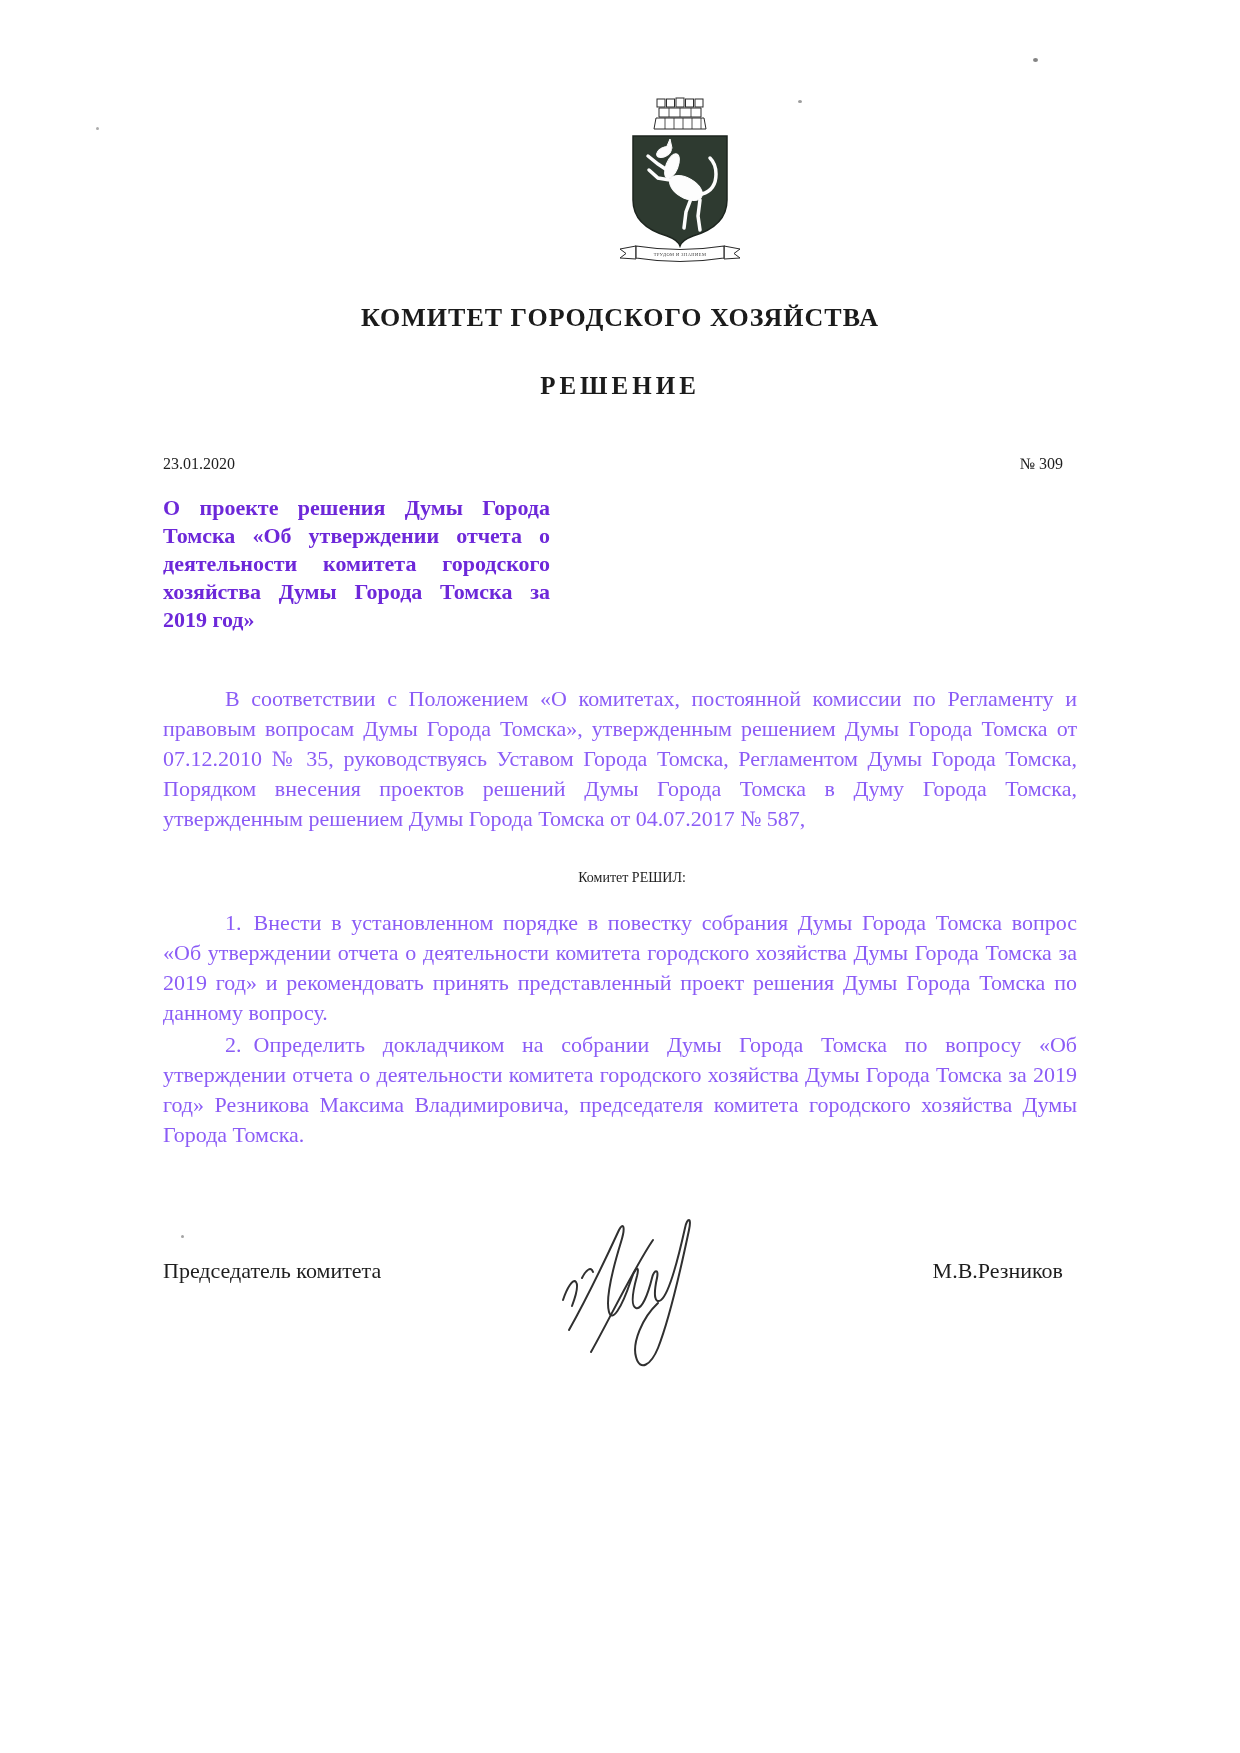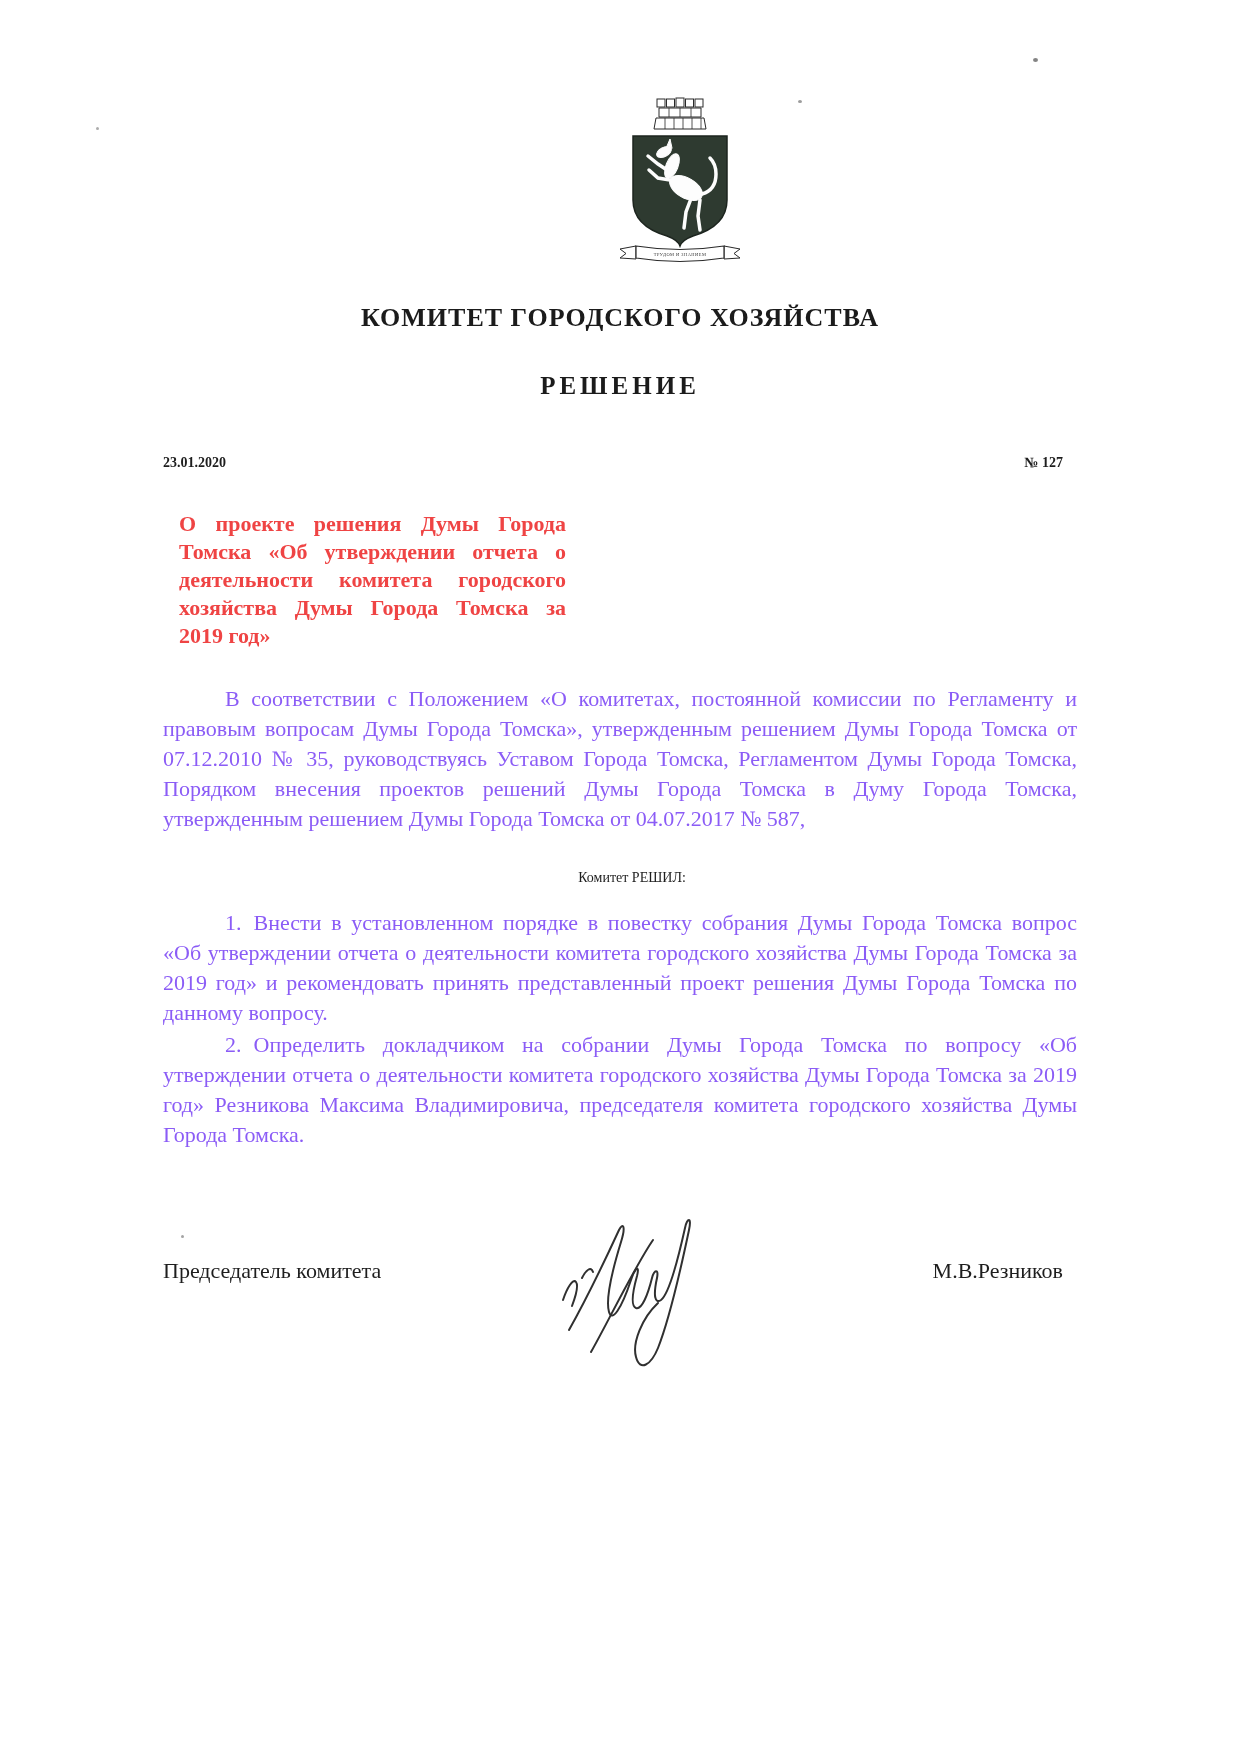--- a/index.html
+++ b/index.html
@@ -21,28 +21,27 @@
   .org1{top:258px;}
   .org2{top:303px;}
   .doc-type{
     position:absolute;left:0;top:372px;width:1240px;
     text-align:center;font-weight:bold;color:#1b1b1b;
     font-size:25px;letter-spacing:4px;margin:0;
   }
   .meta-row{
     position:absolute;left:163px;top:455px;width:914px;
     display:flex;justify-content:space-between;align-items:flex-start;
-    font-size:14px;
-    font-weight:bold;
+    font-size:16px;
   }
   .doc-number{padding-right:14px;}
   .subject{
     position:absolute;left:163px;top:494px;width:387px;
-    font-size:22px;line-height:28px;font-weight:bold;color:#ef4444;
-    text-align:justify;margin:16px;
+    font-size:22px;line-height:28px;font-weight:bold;color:#6d28d9;
+    text-align:justify;margin:0;
   }
   .body-par{
     position:absolute;left:163px;width:914px;
     font-size:22px;line-height:30px;
     text-align:justify;text-indent:62px;margin:0;color:#8b5cf6;
   }
   .preamble{top:684px;}
   .resolved{
     position:absolute;left:163px;top:858px;width:914px;
     font-size:14px;text-align:center;margin:12px;
@@ -100,21 +99,21 @@
         <text x="68" y="159.5" text-anchor="middle" font-size="4.4" letter-spacing="0.5" fill="#333333" font-family="Liberation Serif, serif">ТРУДОМ И ЗНАНИЕМ</text>
       </g>
     </svg>
   </div>
 
   <h2 class="org-line org2">КОМИТЕТ ГОРОДСКОГО ХОЗЯЙСТВА</h2>
   <h3 class="doc-type">РЕШЕНИЕ</h3>
 
   <div class="meta-row">
     <span class="doc-date">23.01.2020</span>
-    <span class="doc-number">№ 127</span>
+    <span class="doc-number">№ 309</span>
   </div>
 
   <div class="subject">О проекте решения Думы Города Томска «Об утверждении отчета о деятельности комитета городского хозяйства Думы Города Томска за 2019 год»</div>
 
   <p class="body-par preamble">В соответствии с Положением «О комитетах, постоянной комиссии по Регламенту и правовым вопросам Думы Города Томска», утвержденным решением Думы Города Томска от 07.12.2010 № 35, руководствуясь Уставом Города Томска, Регламентом Думы Города Томска, Порядком внесения проектов решений Думы Города Томска в Думу Города Томска, утвержденным решением Думы Города Томска от 04.07.2017 № 587,</p>
 
   <p class="resolved">Комитет РЕШИЛ:</p>
 
   <p class="body-par item1"><span class="item-num">1.</span><span>Внести в установленном порядке в повестку собрания Думы Города Томска вопрос «Об утверждении отчета о деятельности комитета городского хозяйства Думы Города Томска за 2019 год» и рекомендовать принять представленный проект решения Думы Города Томска по данному вопросу.</span></p>
 

